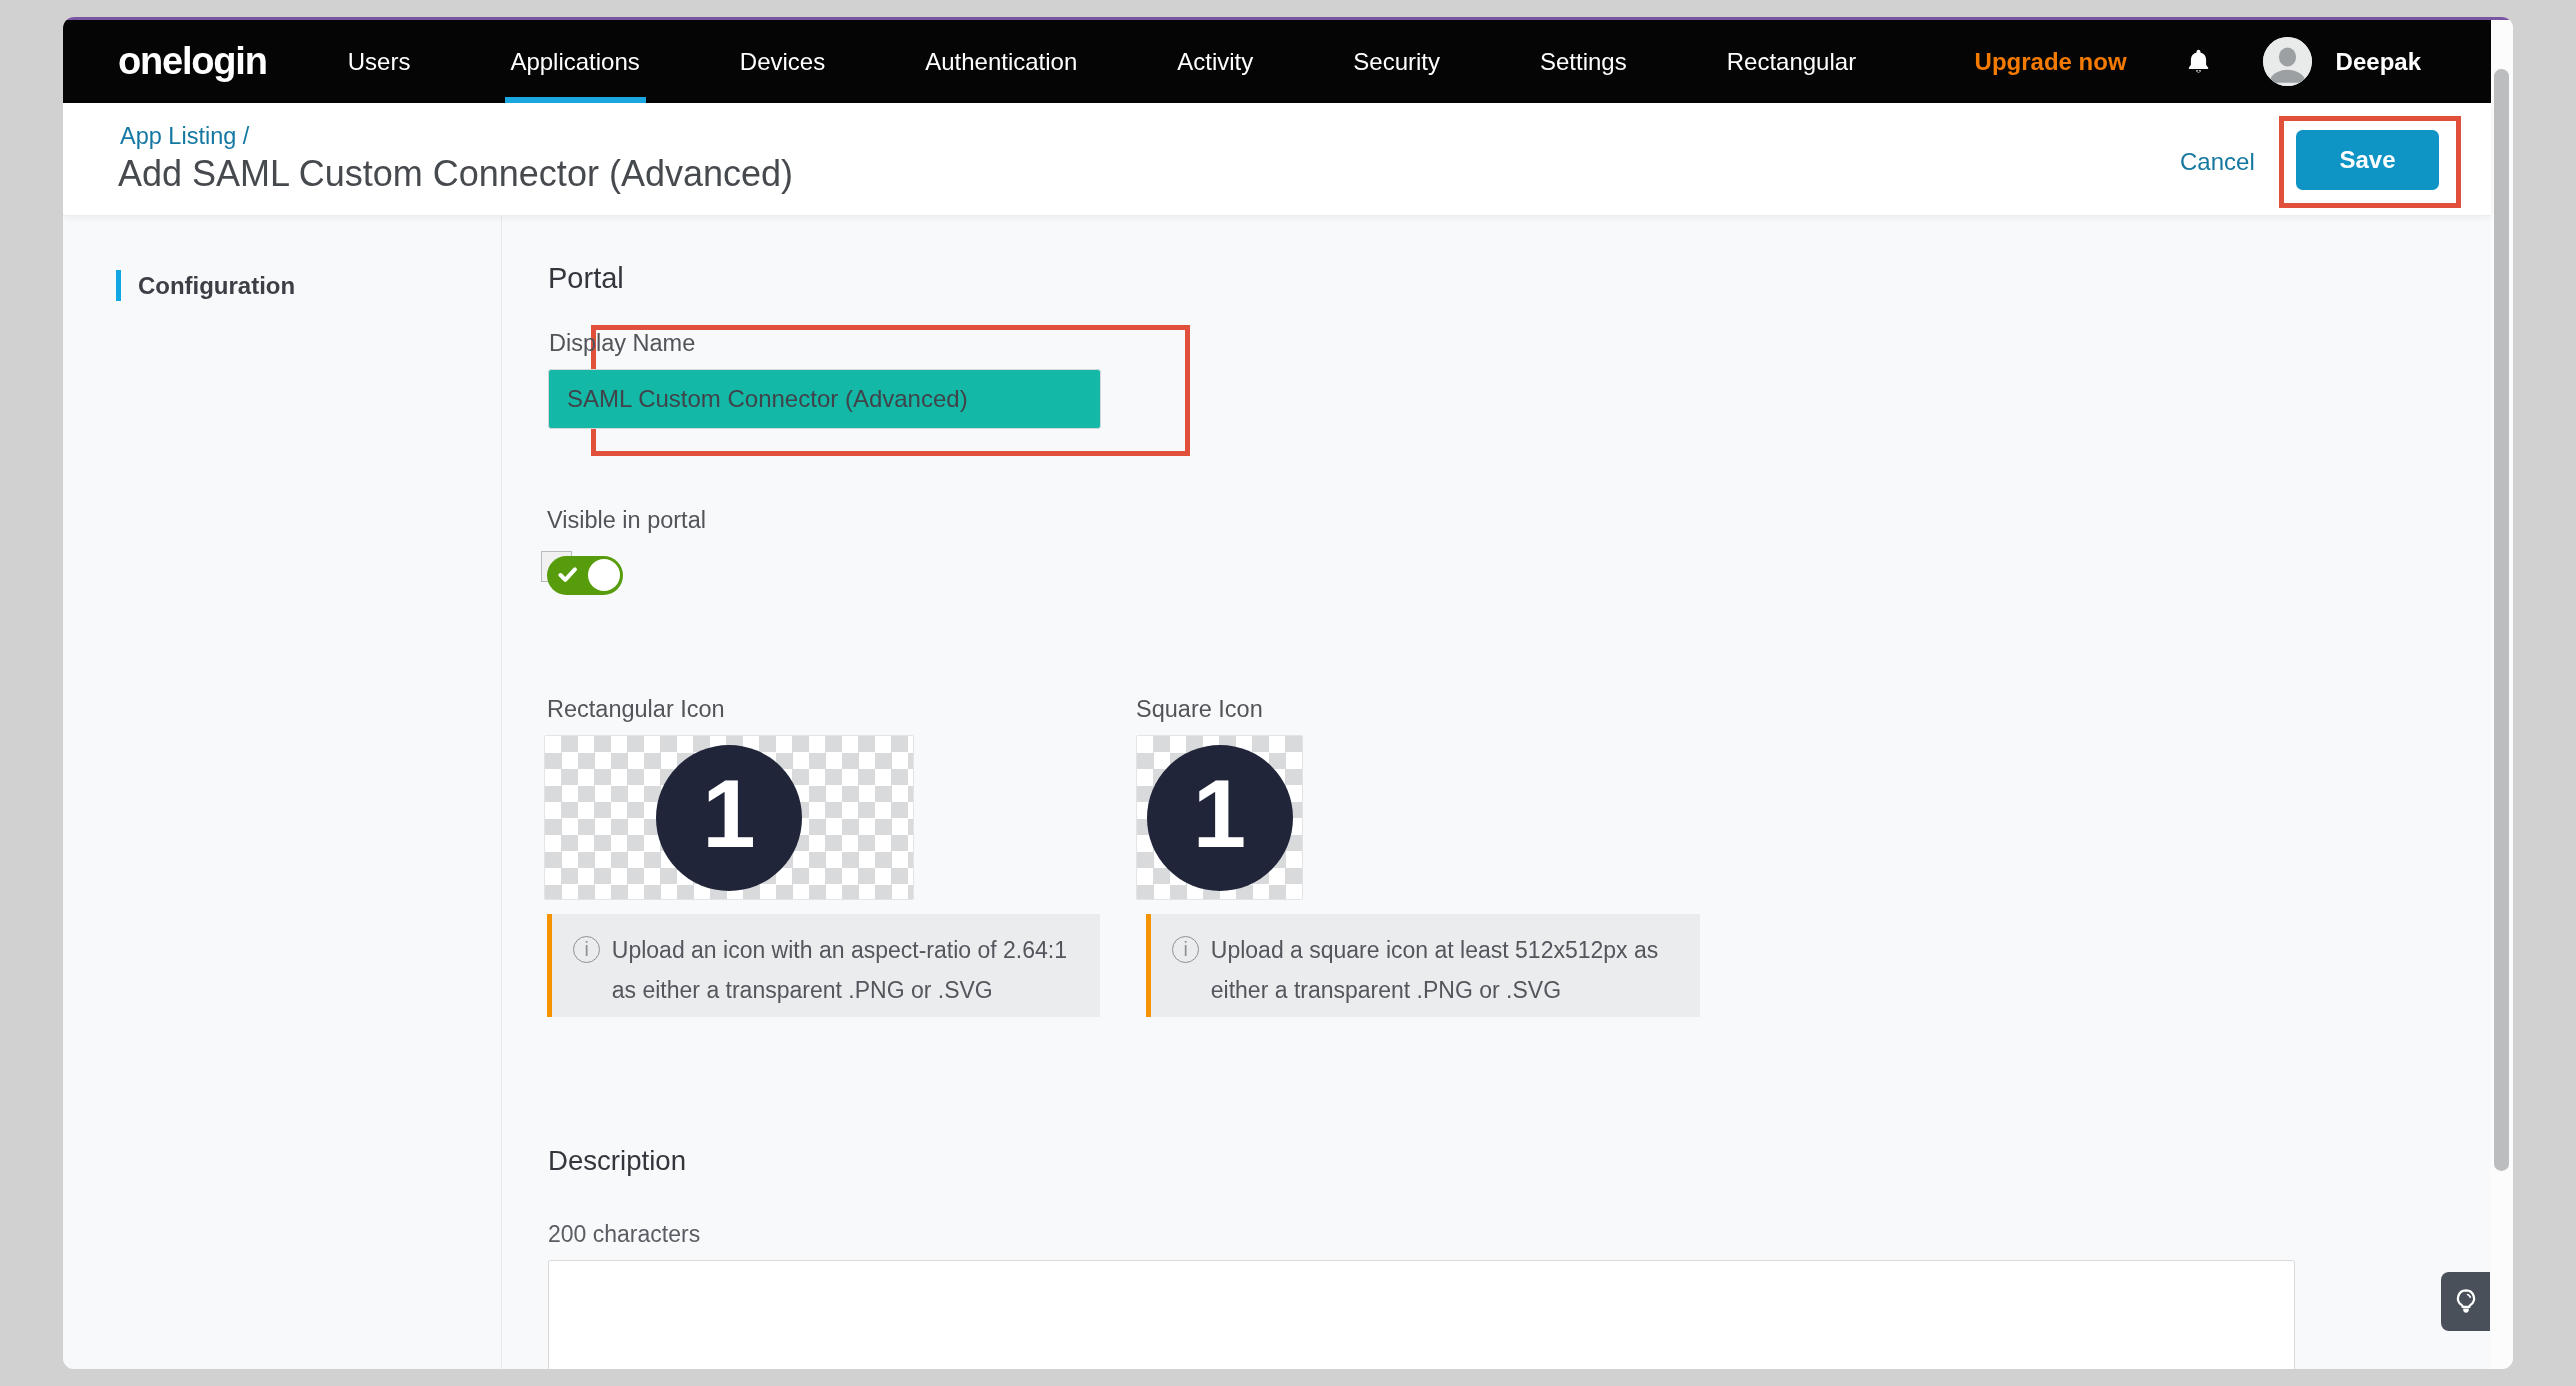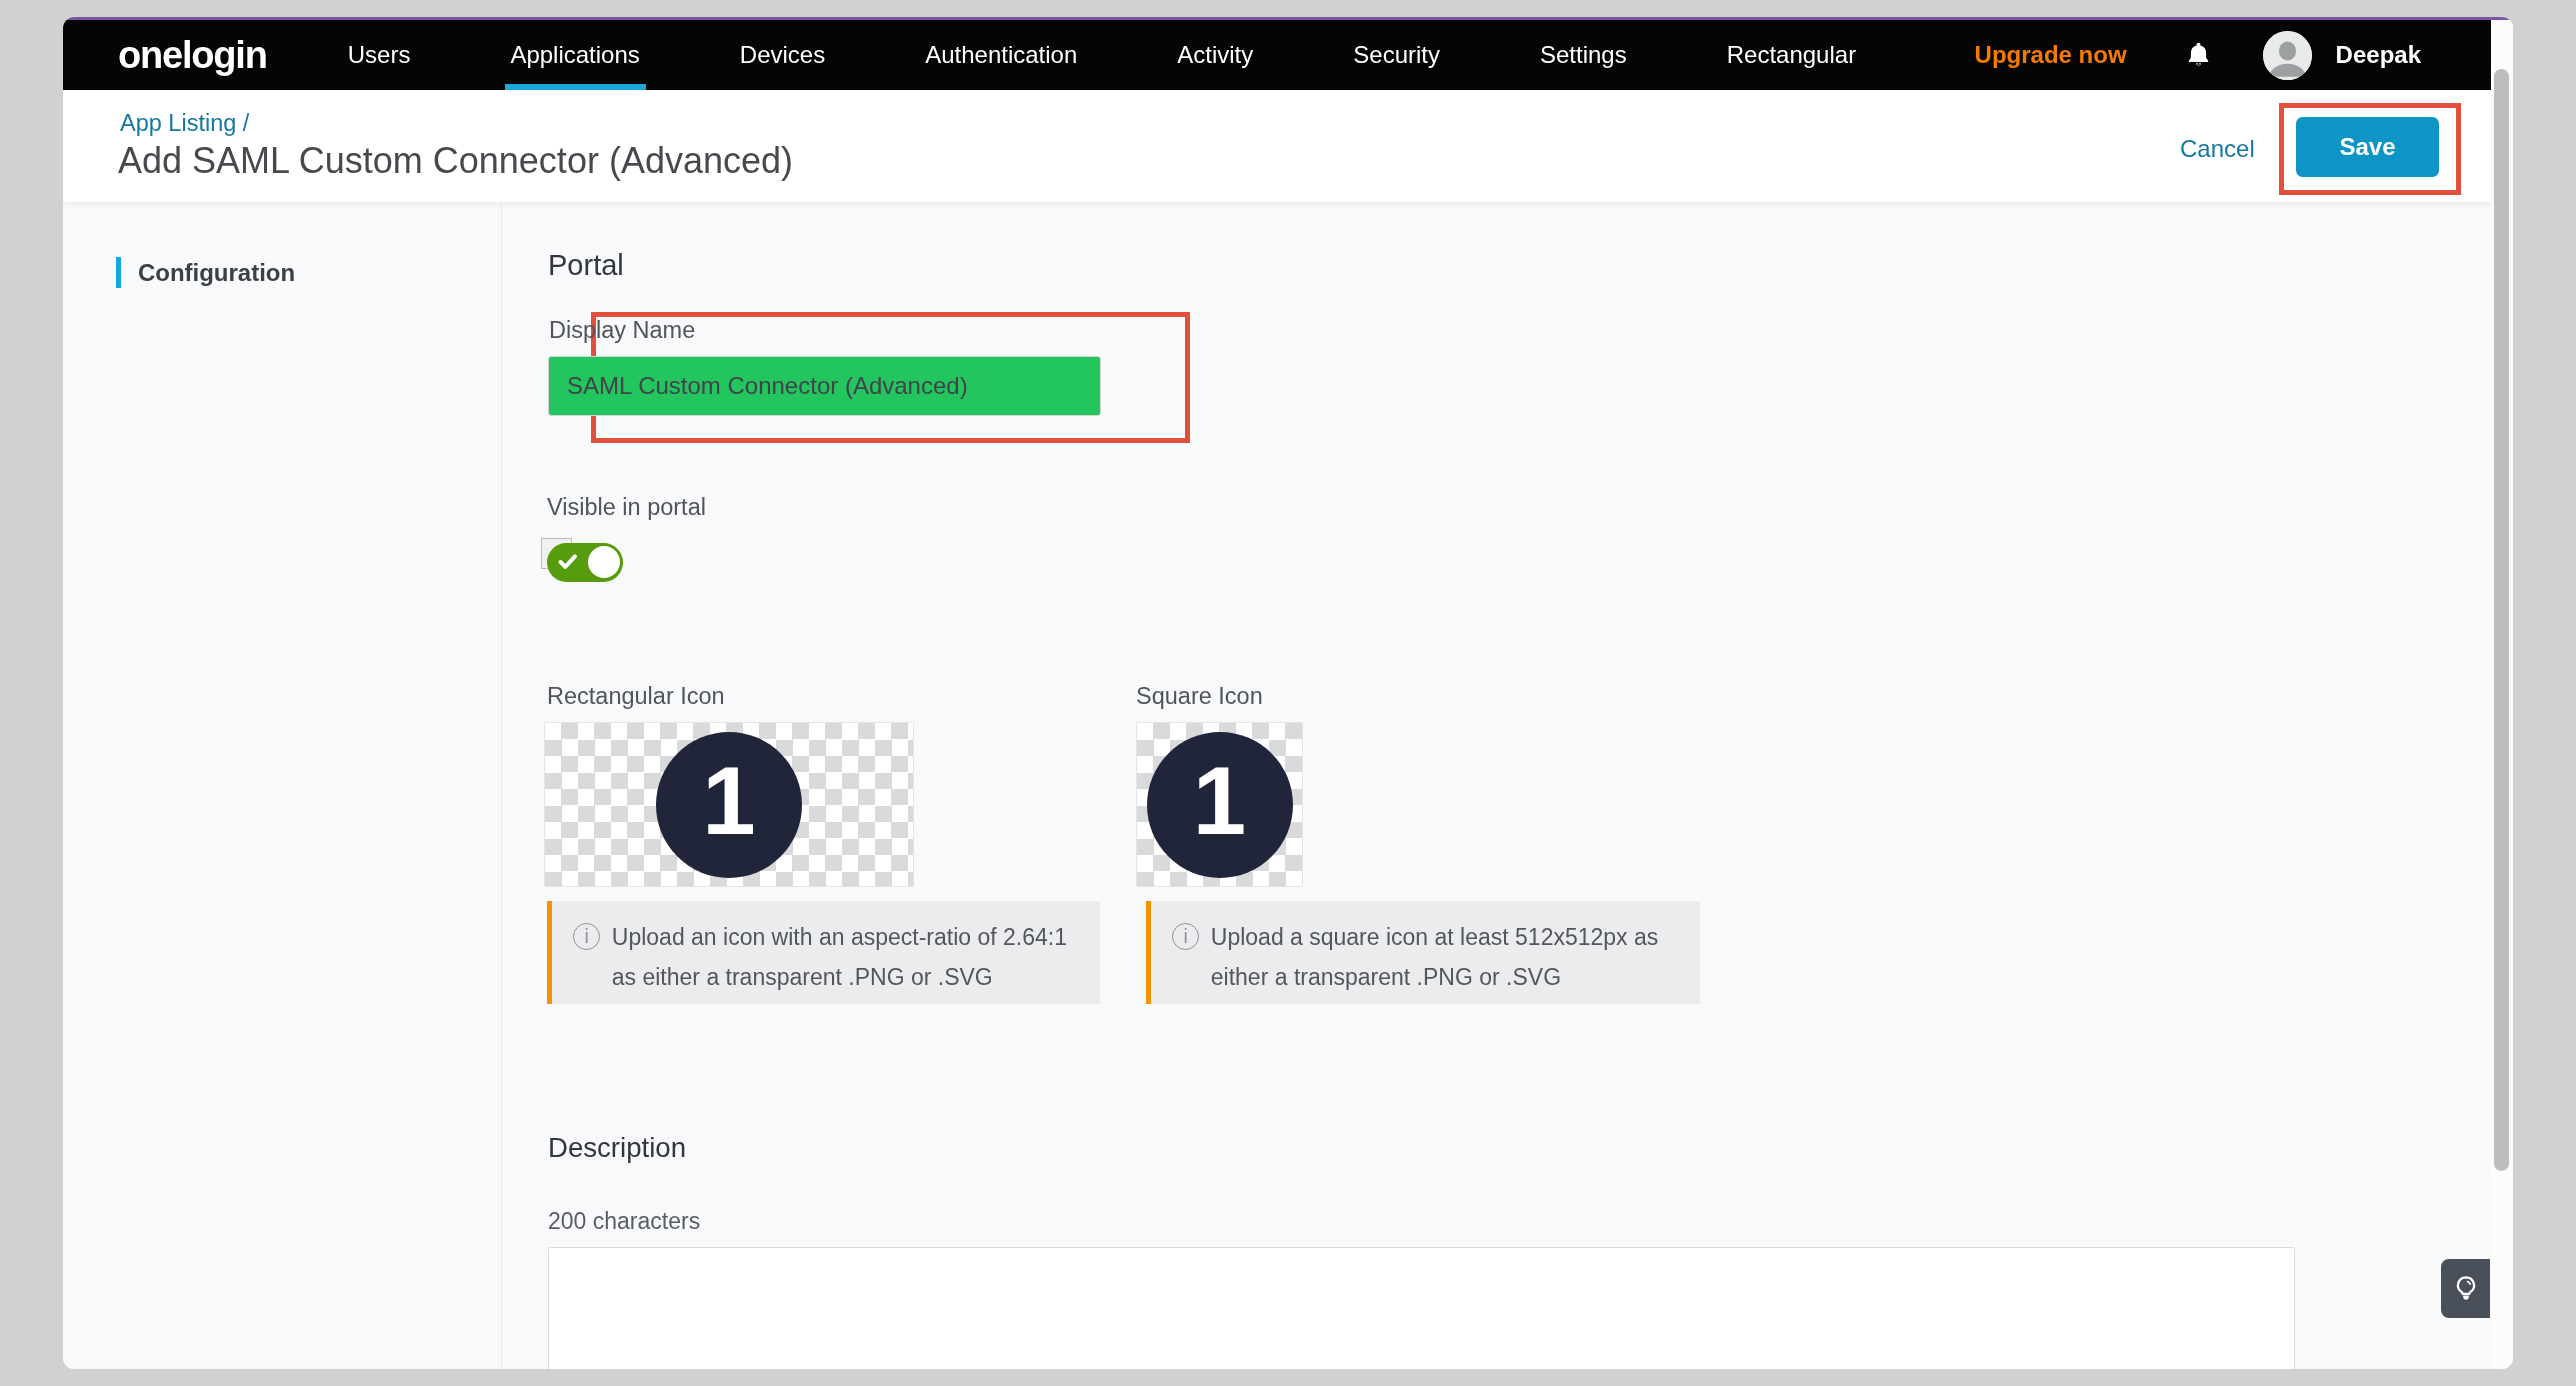--- a/index.html
+++ b/index.html
@@ -17,21 +17,21 @@
     background:#f8f9fa;
     overflow:hidden;
   }
   .accent-strip { position:absolute; left:0; top:0; width:100%; height:3.2px; background:#7a55a3; }
   .win-content { position:absolute; left:0; top:3.2px; width:2428px; height:1349px; }
   
   .scroll-track { position:absolute; right:0; top:3.2px; width:22px; height:1349px; background:#fcfcfd; }
   .scroll-thumb { position:absolute; left:3.2px; top:49px; width:14.6px; height:1102px; border-radius:7.3px; background:#bcbdbf; }
   
   .navbar {
-    position:relative; width:2428px; height:70px; background:#050505;
+    position:relative; width:2428px; height:83px; background:#050505;
     display:flex; align-items:center; padding:0 70px 0 55px;
   }
   .logo { color:#fff; font-size:38px; font-weight:700; letter-spacing:-1.2px; margin-right:81px; }
   .nav-items { display:flex; align-items:center; gap:100px; height:100%; }
   .nav-item {
     position:relative; color:#fff; font-size:24px; text-decoration:none;
     height:100%; display:flex; align-items:center; white-space:nowrap; cursor:pointer;
   }
   .nav-item.active::after {
     content:""; position:absolute; left:-5.7px; right:-5.7px; bottom:0; height:6.5px; background:#1ba7e0;
@@ -71,21 +71,21 @@
   .desc-title { left:485px; top:929px; font-size:27.6px; }
   .annot-display { left:528px; top:109px; width:599px; height:131px; }
   .field-label { position:absolute; font-size:23.5px; color:#515459; }
   .display-label { left:486px; top:114px; }
   .visible-label { left:484px; top:291px; }
   .rect-label { left:484px; top:480px; }
   .square-label { left:1073px; top:480px; }
   .chars-label { left:485px; top:1005px; font-size:23px; color:#5a5d63; }
   .display-input {
     position:absolute; left:485px; top:153px; width:553px; height:60px;
-    background:#22c55e; border:1.6px solid #d6d6d6; border-radius:3.2px;
+    background:#14b8a6; border:1.6px solid #d6d6d6; border-radius:3.2px;
     font-size:24px; color:#40434a; padding:0 18px;
     font-family:"Liberation Sans", sans-serif;
   }
   
   .toggle-wrap { position:absolute; left:484px; top:340px; width:76px; height:39px; cursor:pointer; }
   .toggle-ghost { position:absolute; left:-5.7px; top:-4.9px; width:31px; height:31px; background:#f1f1f1; border:1.6px solid #b9bcbe; }
   .toggle { position:absolute; inset:0; background:#579c0c; border-radius:19.4px; }
   .toggle-check { position:absolute; left:11.3px; top:10.5px; width:19.4px; height:16px; }
   .toggle-knob { position:absolute; right:3.2px; top:3.2px; width:32px; height:32px; border-radius:50%; background:#fff; }
   

